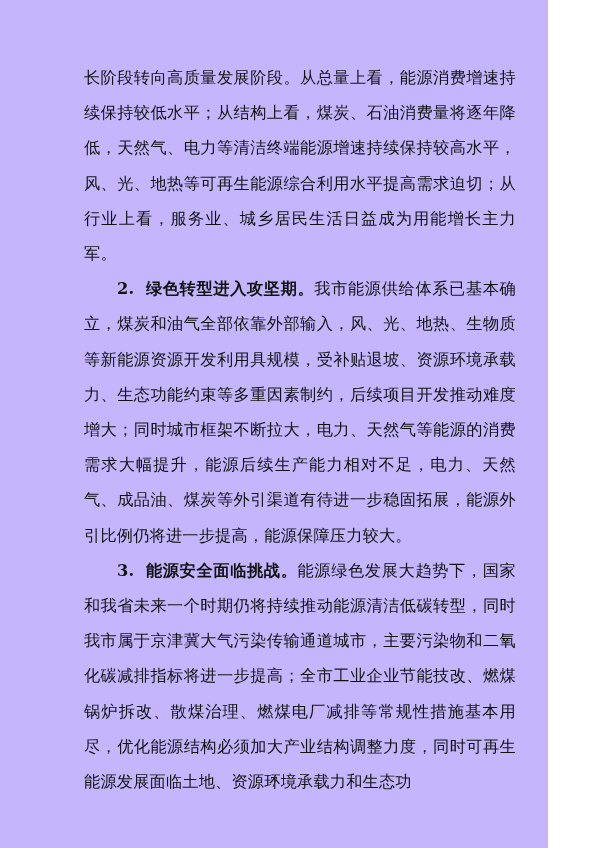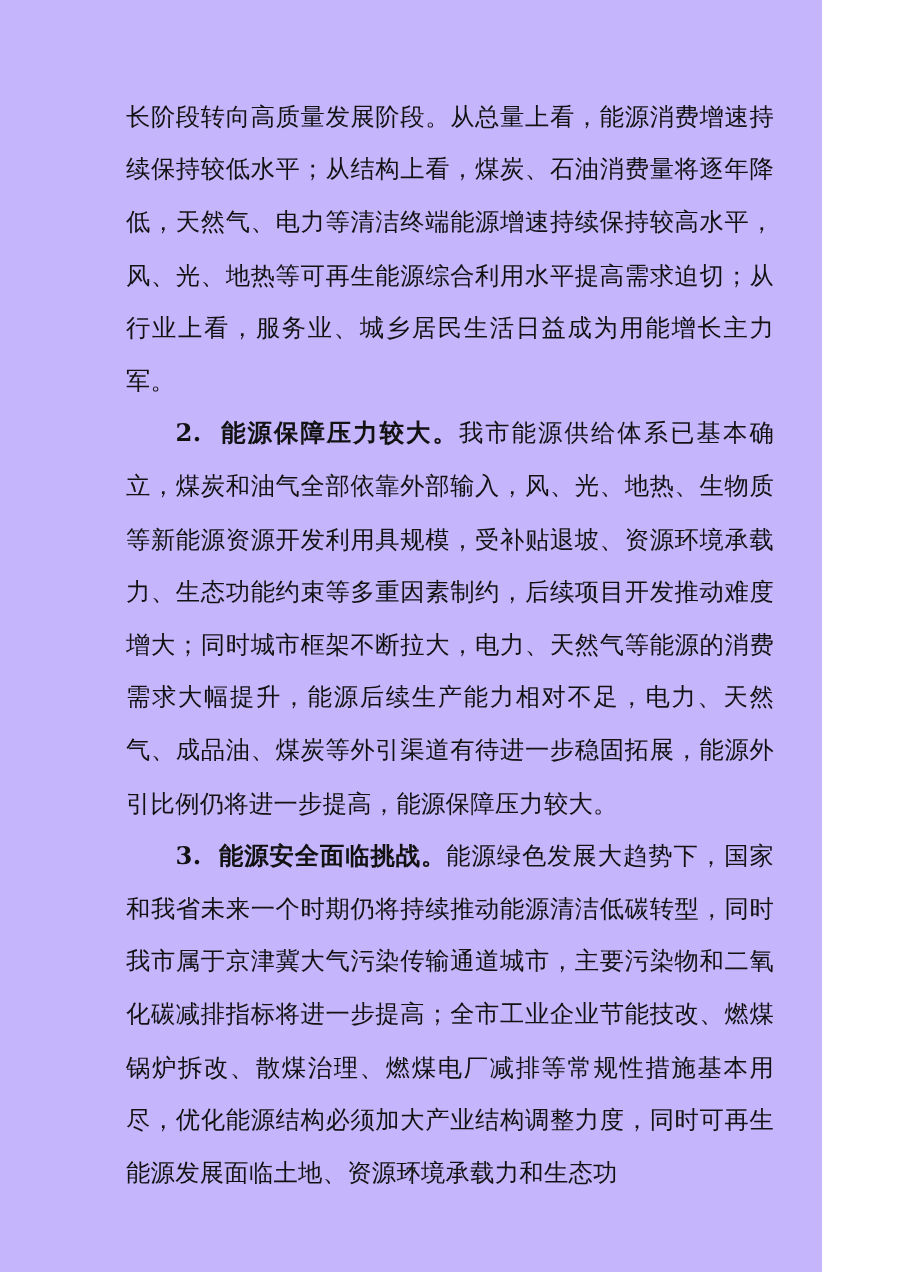--- a/index.html
+++ b/index.html
@@ -63,21 +63,21 @@
 
 <div class="page">
 
   <div class="content">
 
     <p class="para">
       <span>长阶段转向高质量发展阶段。从总量上看，能源消费增速持续保持较低水平；从结构上看，煤炭、石油消费量将逐年降低，天然气、电力等清洁终端能源增速持续保持较高水平，风、光、地热等可再生能源综合利用水平提高需求迫切；从行业上看，服务业、城乡居民生活日益成为用能增长主力军。</span>
     </p>
 
     <p class="para indent">
-      <span class="bold-lead">2.</span><span>&nbsp;&nbsp;</span><span class="bold-lead">能源保障压力较大。</span><span>我市能源供给体系已基本确立，煤炭和油气全部依靠外部输入，风、光、地热、生物质等新能源资源开发利用具规模，受补贴退坡、资源环境承载力、生态功能约束等多重因素制约，后续项目开发推动难度增大；同时城市框架不断拉大，电力、天然气等能源的消费需求大幅提升，能源后续生产能力相对不足，电力、天然气、成品油、煤炭等外引渠道有待进一步稳固拓展，能源外引比例仍将进一步提高，能源保障压力较大。</span>
+      <span class="bold-lead">2.</span><span>&nbsp;&nbsp;</span><span class="bold-lead">绿色转型进入攻坚期。</span><span>我市能源供给体系已基本确立，煤炭和油气全部依靠外部输入，风、光、地热、生物质等新能源资源开发利用具规模，受补贴退坡、资源环境承载力、生态功能约束等多重因素制约，后续项目开发推动难度增大；同时城市框架不断拉大，电力、天然气等能源的消费需求大幅提升，能源后续生产能力相对不足，电力、天然气、成品油、煤炭等外引渠道有待进一步稳固拓展，能源外引比例仍将进一步提高，能源保障压力较大。</span>
     </p>
 
     <p class="para indent">
       <span class="bold-lead">3.</span><span>&nbsp;&nbsp;</span><span class="bold-lead">能源安全面临挑战。</span><span>能源绿色发展大趋势下，国家和我省未来一个时期仍将持续推动能源清洁低碳转型，同时我市属于京津冀大气污染传输通道城市，主要污染物和二氧化碳减排指标将进一步提高；全市工业企业节能技改、燃煤锅炉拆改、散煤治理、燃煤电厂减排等常规性措施基本用尽，优化能源结构必须加大产业结构调整力度，同时可再生能源发展面临土地、资源环境承载力和生态功</span>
     </p>
 
   </div>
 
   <div class="page-number">7</div>
 

